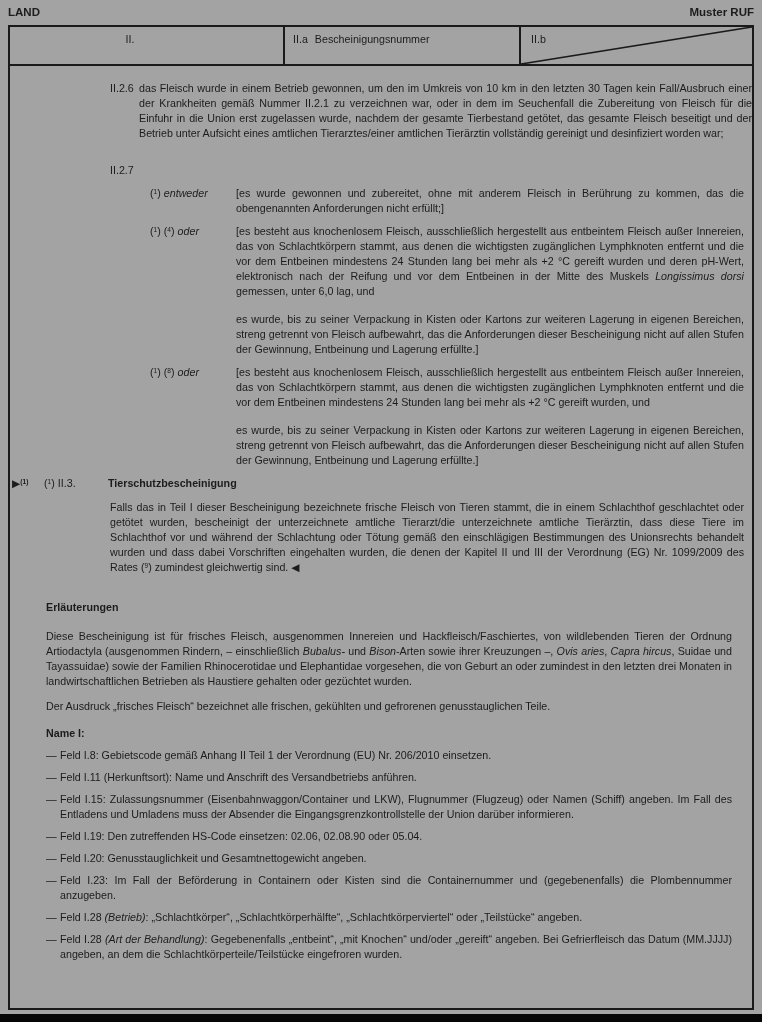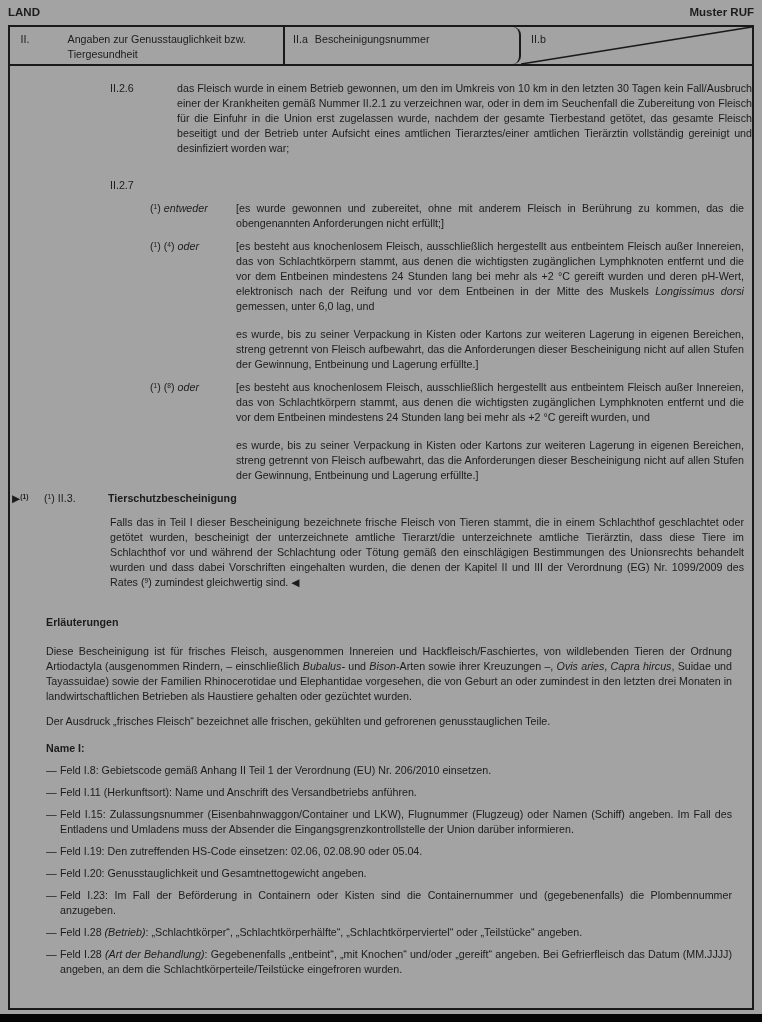--- a/index.html
+++ b/index.html
@@ -23,31 +23,31 @@
   }
   
   .htable{
     position:absolute;left:8px;right:8px;top:25px;height:41px;
     border:2px solid #1a1a1a;display:flex;box-sizing:border-box;
   }
   .hcell{box-sizing:border-box;padding-top:5px;}
   .hc1{width:275px;border-right:2px solid #1a1a1a;display:flex;justify-content:center;}
   .hc1 .hnum{width:52px;padding-left:5px;box-sizing:border-box;}
   .hc1 .htitle{width:210px;}
-  .hc2{width:236px;border-right:2px solid #1a1a1a;padding-left:8px;border-radius:8px;}
+  .hc2{width:236px;border-right:2px solid #1a1a1a;padding-left:8px;}
   .hc2 .hnum2{margin-right:7px;}
   .hc3{flex:1;position:relative;padding-left:10px;}
   .hc3 .diag{position:absolute;left:0;top:0;width:100%;height:100%;}
   
   .mainbox{
     position:absolute;left:8px;right:8px;top:66px;height:944px;
     border:2px solid #1a1a1a;border-top:none;box-sizing:border-box;
     padding-top:15px;overflow:hidden;
   }
-  .num-row{display:flex;margin-left:100px;gap:38px;}
+  .num-row{display:flex;margin-left:100px;}
   .num-label{width:29px;flex:none;}
   .num-row .body{flex:1;}
   .row-ii27{margin-top:22px;align-items:center;}
   .opt-row{display:flex;margin-left:140px;margin-right:8px;}
   .opt-label{width:86px;flex:none;}
   .opt-body{flex:1;}
   .opt-entweder{margin-top:8px;}
   .opt-oder{margin-top:8px;}
   .pgap{margin-top:13px;}
   .ii3-head{display:flex;margin-top:8px;margin-left:2px;}
@@ -72,21 +72,20 @@
 <div class="page">
 
   <div class="topbar">
     <span>LAND</span>
     <span>Muster RUF</span>
   </div>
 
   <div class="htable">
     <div class="hcell hc1">
       <span class="hnum">II.</span>
-      <span class="htitle">Angaben zur Genusstauglichkeit bzw. Tiergesundheit</span>
     </div>
     <div class="hcell hc2">
       <span class="hnum2">II.a</span><span>Bescheinigungsnummer</span>
     </div>
     <div class="hcell hc3">
       <span>II.b</span>
       <svg class="diag" viewBox="0 0 100 100" preserveAspectRatio="none" aria-hidden="true">
         <line x1="0" y1="100" x2="100" y2="0" stroke="#1a1a1a" stroke-width="1.6" vector-effect="non-scaling-stroke"></line>
       </svg>
     </div>

